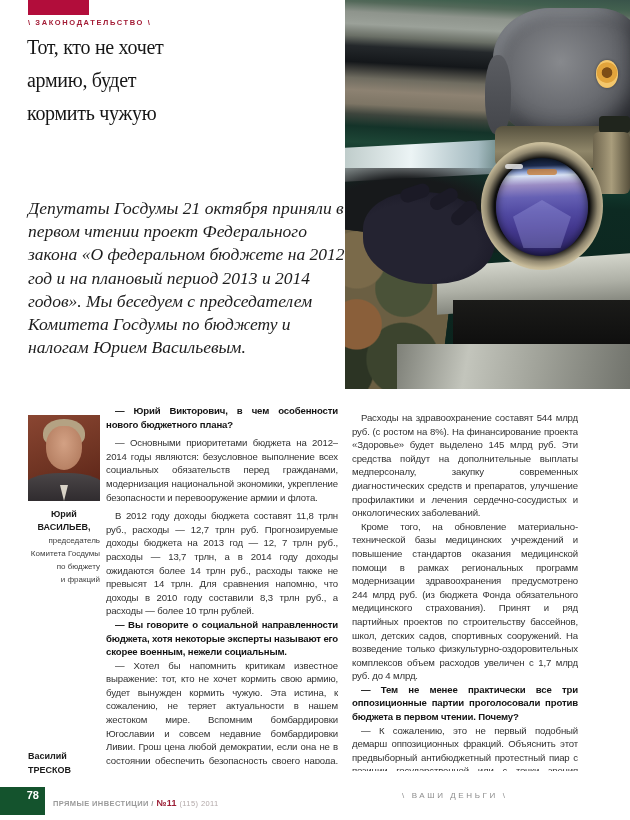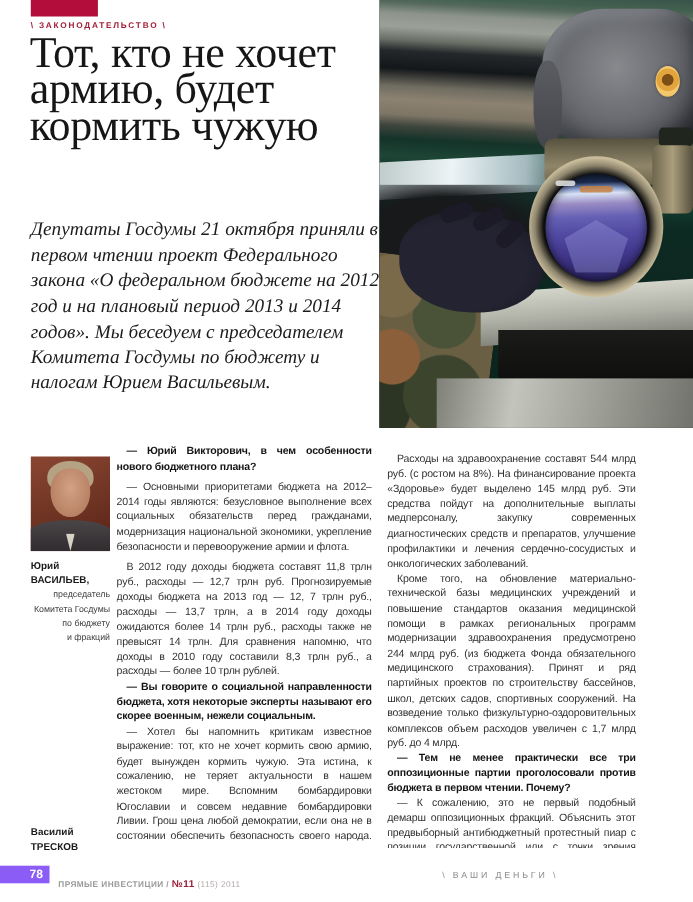--- a/index.html
+++ b/index.html
@@ -5,21 +5,21 @@
   html,body{margin:0;padding:0;}
   body{background:#e8e8e8;}
   #page{position:relative;width:630px;height:820px;background:#ffffff;overflow:hidden;
         font-family:"Liberation Sans",sans-serif;}
 
   
   .rubric-block{position:absolute;left:28px;top:0;width:61px;height:15px;background:#b20d3b;}
   .rubric{position:absolute;left:28px;top:18px;font-size:7.5px;font-weight:bold;
           letter-spacing:1.6px;color:#a31c36;white-space:nowrap;}
   .headline{position:absolute;left:27px;top:31px;width:330px;
-            font-family:"Liberation Serif",serif;font-size:40px;line-height:33px;
+            font-family:"Liberation Serif",serif;font-size:20px;line-height:33px;
             color:#161616;font-weight:400;letter-spacing:-0.3px;}
   .lede{position:absolute;left:28px;top:197px;width:322px;
         font-family:"Liberation Serif",serif;font-style:italic;
         font-size:17.5px;line-height:23.2px;color:#1c1c1c;}
 
   
   .photo{position:absolute;left:345px;top:0;width:285px;height:389px;overflow:hidden;background:#0c241d;}
   .photo *{position:absolute;}
   .ph-bands{inset:0;background:linear-gradient(183deg,
       #39544a 0px,#42604f 10px,#54695a 16px,#8e948c 26px,#9ba199 38px,
@@ -86,27 +86,27 @@
   .portrait{position:relative;width:72px;height:86px;margin-top:11px;overflow:hidden;
       background:linear-gradient(160deg,#8a4632 0%,#6e3322 55%,#571f14 100%);}
   .portrait *{position:absolute;}
   .pt-hair{left:15px;top:4px;width:42px;height:28px;border-radius:50% 50% 40% 40%;background:#b4a283;}
   .pt-face{left:18px;top:11px;width:36px;height:44px;border-radius:46% 46% 52% 52%;
       background:radial-gradient(ellipse at 50% 40%,#d3a184,#b27b5e 85%);}
   .pt-suit{left:-4px;bottom:-2px;width:80px;height:30px;border-radius:45% 45% 0 0;
       background:linear-gradient(180deg,#4a4547,#2e2a2d);}
   .pt-shirt{left:32px;bottom:0;width:8px;height:16px;background:#d8d2c6;
       clip-path:polygon(0 0,100% 0,50% 100%);}
-  .person-name{margin-top:7px;font-size:9px;font-weight:bold;line-height:12.5px;color:#1a1a1a;}
+  .person-name{margin-top:7px;font-size:9px;font-weight:bold;line-height:12.5px;color:#1a1a1a;text-align:center;}
   .person-title{font-size:8px;line-height:13px;color:#3d3d3d;margin-top:1px;text-align:right;}
   .author{position:absolute;left:0;top:345px;width:68px;text-align:left;
       font-size:9px;font-weight:bold;line-height:14px;color:#1a1a1a;}
 
   
-  .footer-page{position:absolute;left:0;top:787px;width:45px;height:16px;background:#8b5cf6;
+  .footer-page{position:absolute;left:0;top:787px;width:45px;height:28px;background:#14532d;
       color:#fff;font-weight:bold;font-size:11px;line-height:16px;text-align:right;
       padding-right:6px;box-sizing:border-box;}
   .footer-mag{position:absolute;left:53px;top:798px;font-size:7.5px;color:#9a9a9a;
       font-weight:bold;letter-spacing:.4px;white-space:nowrap;}
   .footer-mag .no{color:#9b1c33;font-size:9px;}
   .footer-mag .detail{color:#b3a9a9;font-weight:normal;}
   .footer-section{position:absolute;left:402px;top:791px;font-size:8px;color:#8d8d8d;
       letter-spacing:2.6px;white-space:nowrap;}
 </style>
 </head>

